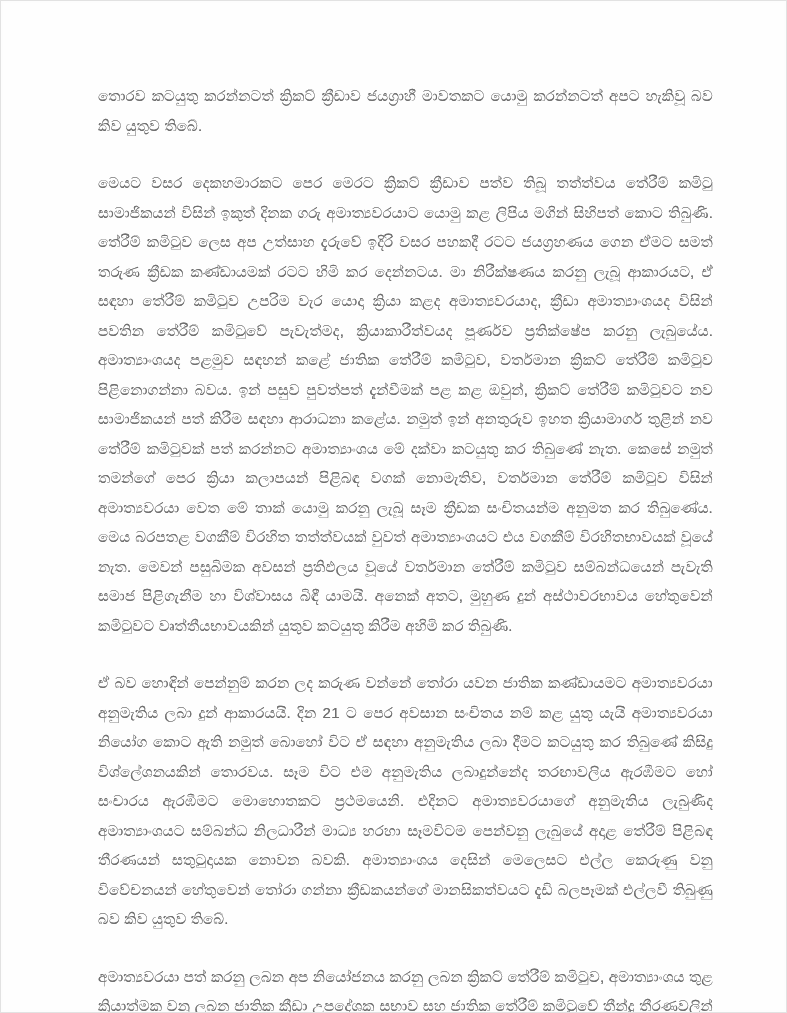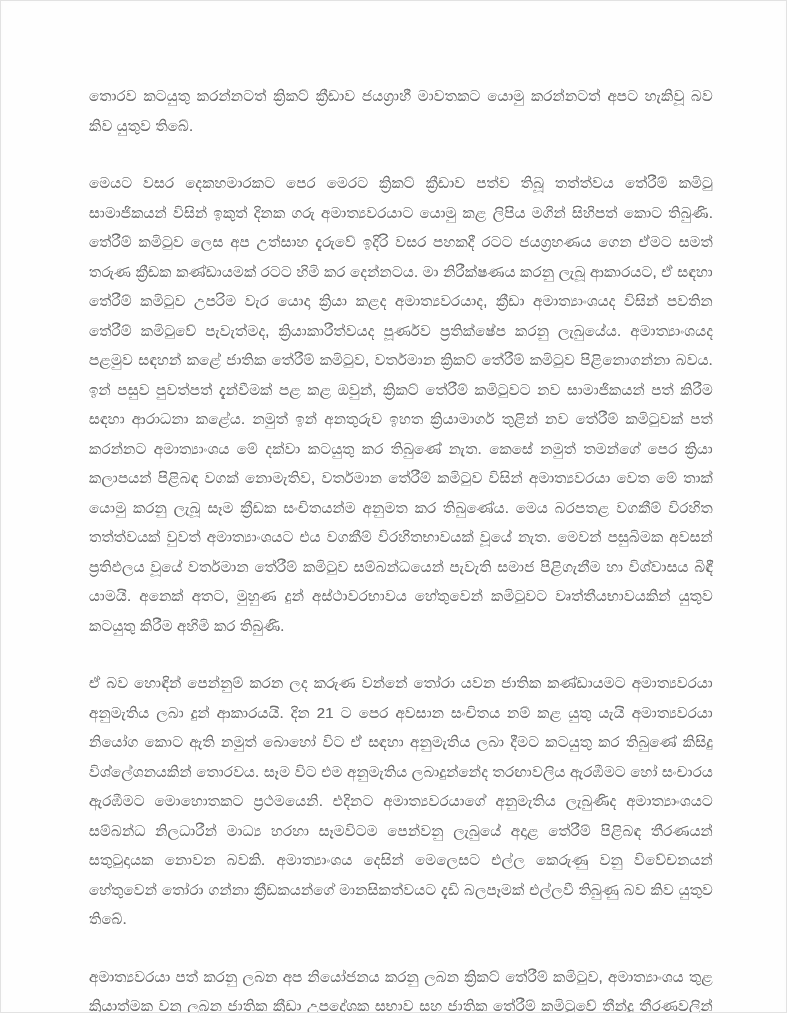--- a/index.html
+++ b/index.html
@@ -30,21 +30,21 @@
     color: #6f6f6f;
     font-size: 15px;
     line-height: 29.5px;
     text-align: justify;
     text-justify: inter-word;
     letter-spacing: 0.2px;
     
     text-shadow: 0 0 0.4px #8a8a8a;
   }
   .content p {
-    margin: 0 0 28px 0;
+    margin: 0 0 28px 9px;
   }
   .content p:last-child {
     margin-bottom: 0;
   }
 </style>
 </head>
 <body>
 
 <div class="page">
   <div class="page-inner">

